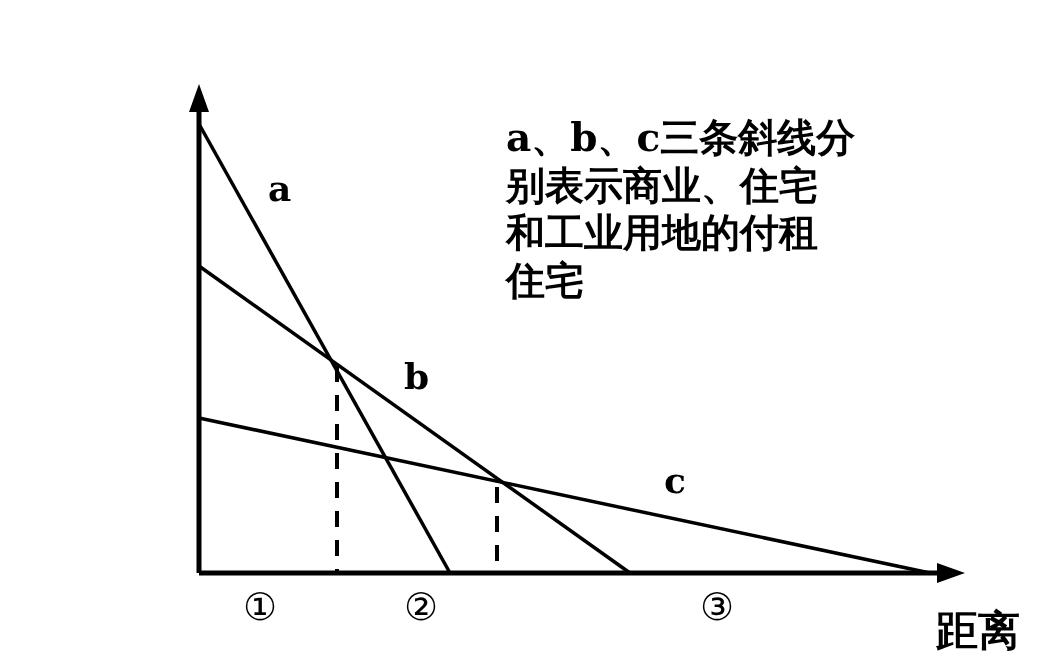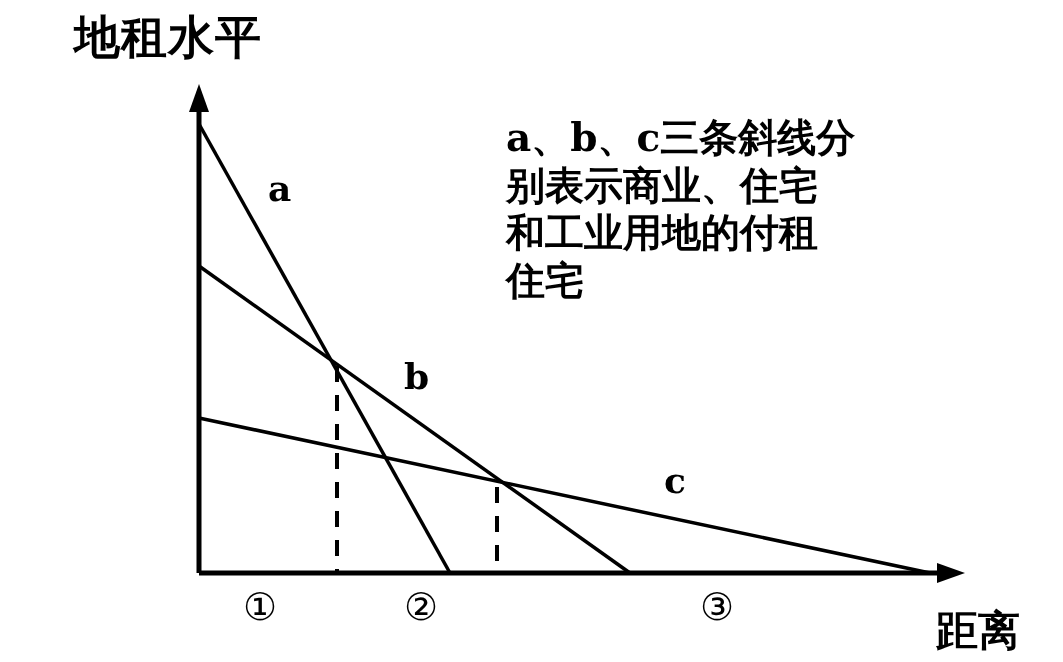--- a/index.html
+++ b/index.html
@@ -97,21 +97,20 @@
 
     <line x1="199" y1="266" x2="630" y2="573" stroke="#000000" stroke-width="3.5"></line>
 
     <line x1="199" y1="418" x2="930" y2="573" stroke="#000000" stroke-width="3.5"></line>
 
     <line x1="337" y1="366" x2="337" y2="573" stroke="#000000" stroke-width="4" stroke-dasharray="16,13"></line>
 
     <line x1="497" y1="487" x2="497" y2="573" stroke="#000000" stroke-width="4" stroke-dasharray="16,13"></line>
   </svg>
 
-  <div class="lbl cjk" id="y-axis-title">地租水平</div>
 
 
   <div class="lbl" id="annotation">a、b、c三条斜线分
 别表示商业、住宅
 和工业用地的付租
 住宅</div>
 
   <div class="lbl cjk" id="x-axis-title">距离</div>
 
   <div class="lbl serif-italic curve-label" id="curve-label-a">a</div>

